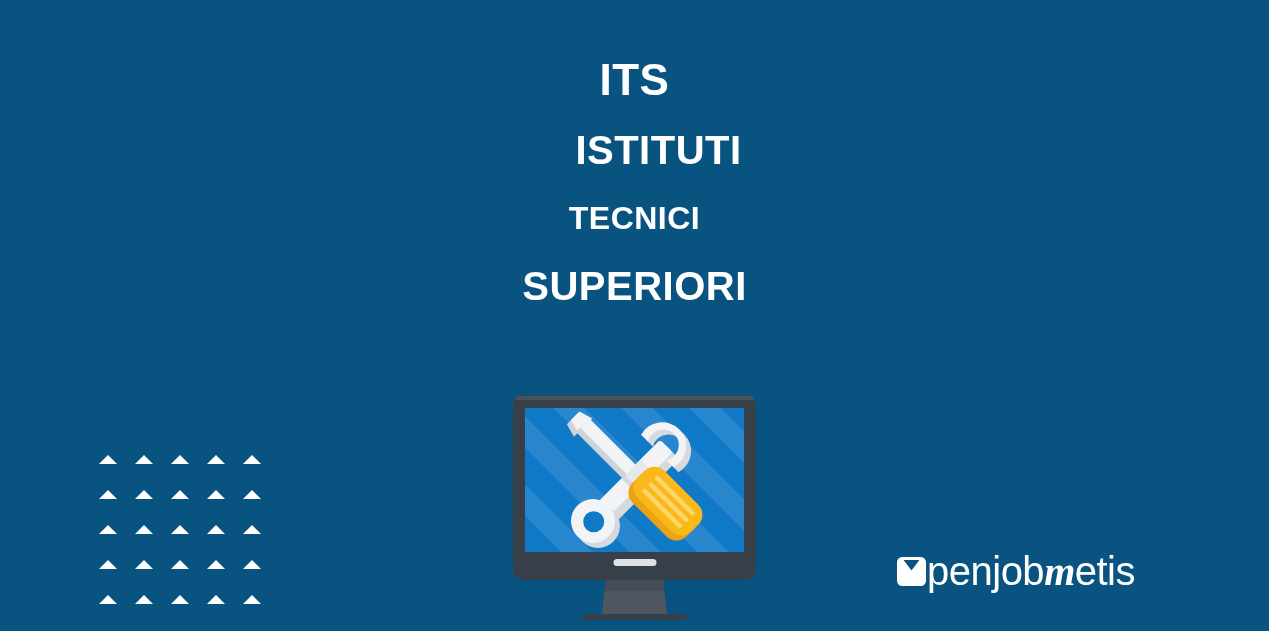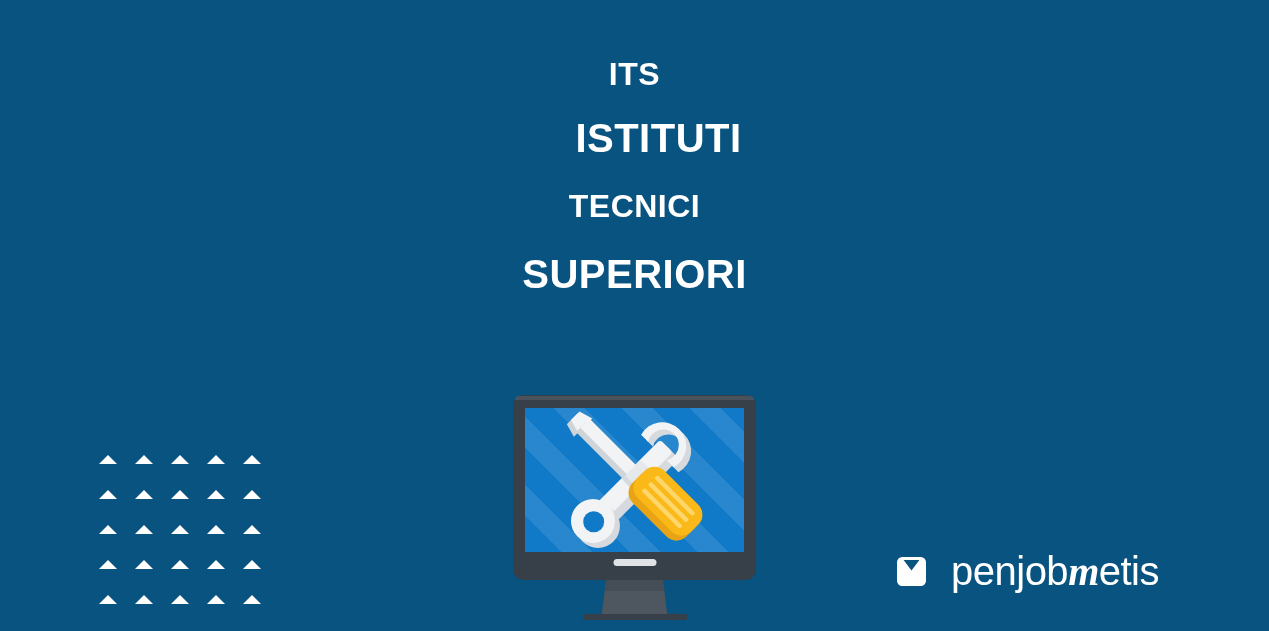--- a/index.html
+++ b/index.html
@@ -27,21 +27,21 @@
     width: 1269px;
     text-align: center;
     pointer-events: none;
   }
   .headline .line {
     color: #ffffff;
     font-weight: bold;
     letter-spacing: 0.5px;
     line-height: 1;
   }
-  .headline .l1 { font-size: 32px; margin-bottom: 28px; }
+  .headline .l1 { font-size: 44px; margin-bottom: 28px; }
   .headline .l2 { font-size: 40px; margin-bottom: 32px; padding-left: 48px; }
   .headline .l3 { font-size: 32px; margin-bottom: 32px; }
   .headline .l4 { font-size: 40px; }
 
   
   .triangle-grid {
     position: absolute;
     left: 99px;
     top: 455px;
     width: 160px;
@@ -159,21 +159,20 @@
   }
 
   
   .logo {
     position: absolute;
     left: 897px;
     top: 549px;
     height: 44px;
     display: flex;
     align-items: center;
-    gap: 24px;
   }
   .logo-mark {
     position: relative;
     width: 29px;
     height: 29px;
     margin-right: 1px;
     flex: 0 0 auto;
   }
   .logo-text {
     color: #ffffff;

